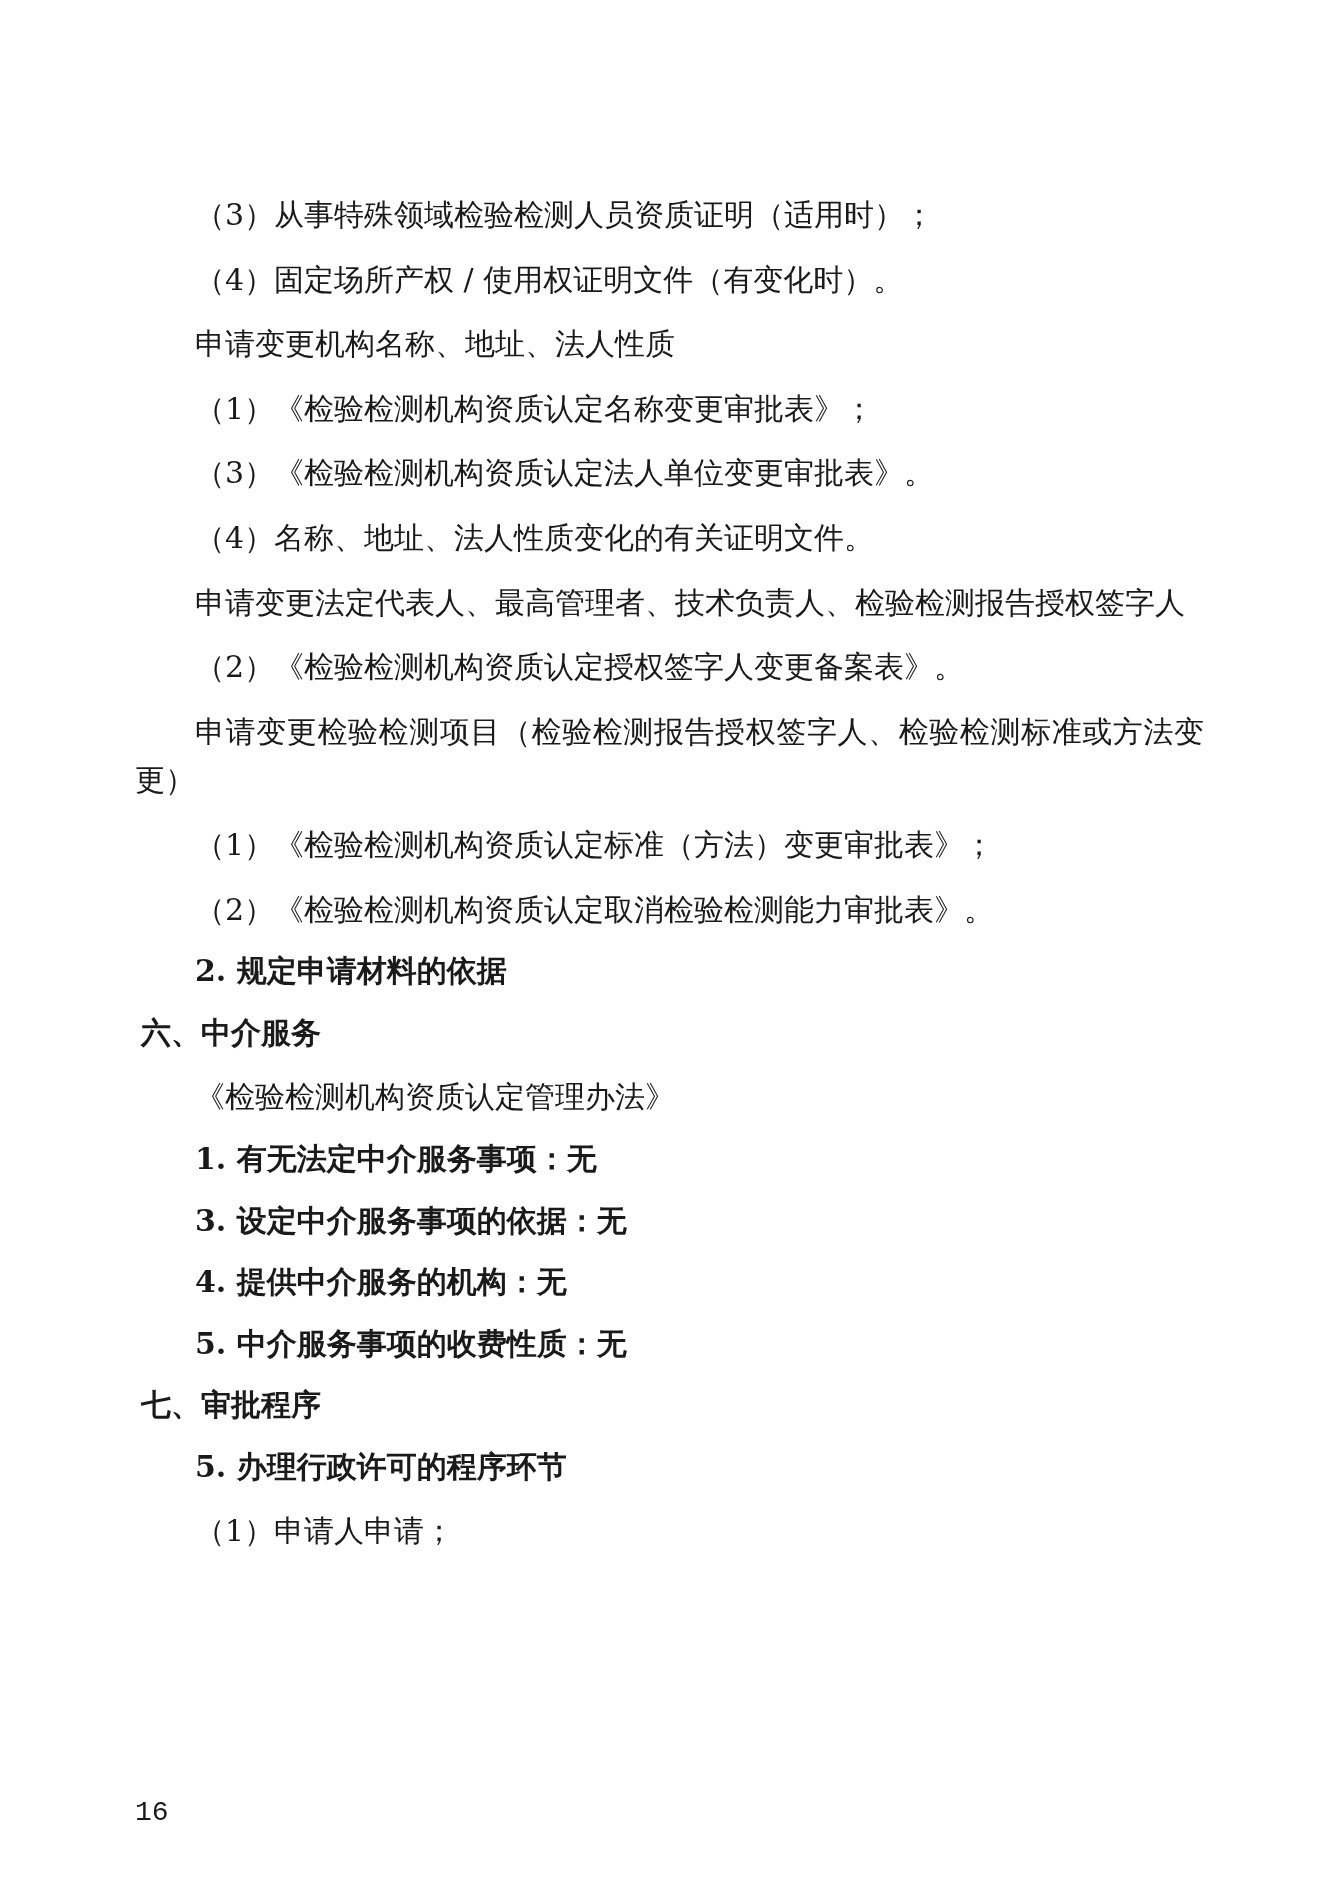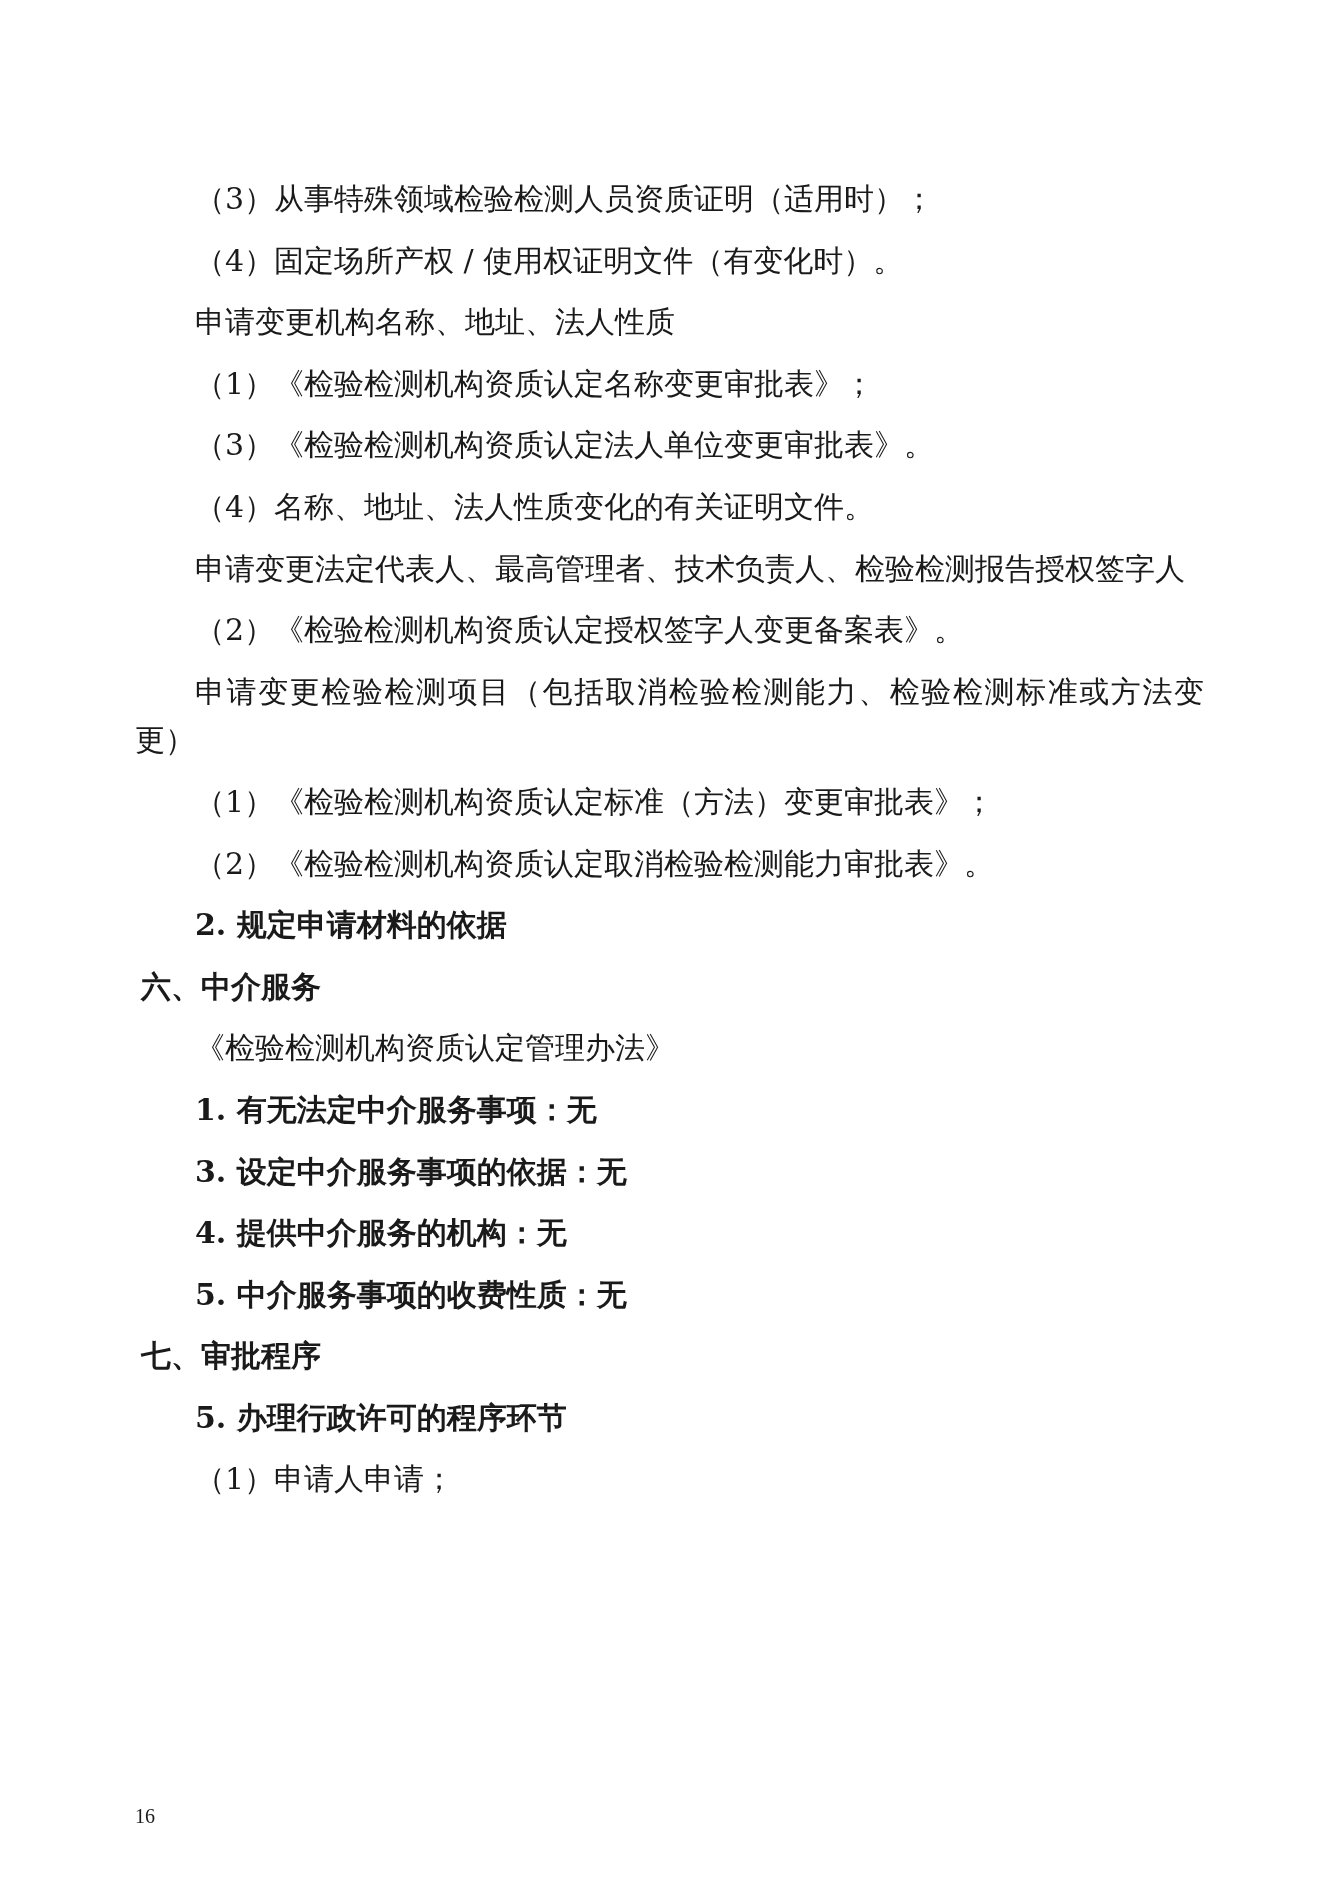--- a/index.html
+++ b/index.html
@@ -18,21 +18,21 @@
     margin: 0 auto;
     background: #ffffff;
     box-sizing: border-box;
     padding: 175px 135px 0 135px;
   }
   .doc-body {
     font-size: 30px;
     line-height: 1.62;
   }
   .para {
-    margin: 0 0 13px 0;
+    margin: 16px 0 13px 0;
     text-align: justify;
     text-justify: inter-ideograph;
   }
   .indent2 {
     text-indent: 2em;
   }
   .heading {
     font-weight: bold;
     margin: 0 0 13px 0;
     text-indent: 0;
@@ -40,41 +40,41 @@
   }
   .sub-heading {
     font-weight: bold;
     text-indent: 2em;
     margin: 0 0 13px 0;
   }
   .page-number {
     position: absolute;
     left: 135px;
     bottom: 62px;
-    font-size: 20px;
+    font-size: 28px;
     color: #1a1a1a;
-    font-family: Liberation Serif, serif;
+    font-family: Liberation Mono, monospace;
   }
 </style>
 </head>
 <body>
 
 <div class="page">
 
   <div class="doc-body">
 
     <p class="para indent2">（3）从事特殊领域检验检测人员资质证明（适用时）；</p>
     <p class="para indent2">（4）固定场所产权 / 使用权证明文件（有变化时）。</p>
     <p class="para indent2">申请变更机构名称、地址、法人性质</p>
     <p class="para indent2">（1）《检验检测机构资质认定名称变更审批表》；</p>
     <p class="para indent2">（3）《检验检测机构资质认定法人单位变更审批表》。</p>
     <p class="para indent2">（4）名称、地址、法人性质变化的有关证明文件。</p>
     <p class="para indent2">申请变更法定代表人、最高管理者、技术负责人、检验检测报告授权签字人</p>
     <p class="para indent2">（2）《检验检测机构资质认定授权签字人变更备案表》。</p>
-    <p class="para indent2">申请变更检验检测项目（包括取消检验检测能力、检验检测标准或方法变更）</p>
+    <p class="para indent2">申请变更检验检测项目（检验检测报告授权签字人、检验检测标准或方法变更）</p>
     <p class="para indent2">（1）《检验检测机构资质认定标准（方法）变更审批表》；</p>
     <p class="para indent2">（2）《检验检测机构资质认定取消检验检测能力审批表》。</p>
 
     <p class="para sub-heading">2. 规定申请材料的依据</p>
     <p class="para heading">六、中介服务</p>
 
     <p class="para indent2">《检验检测机构资质认定管理办法》</p>
 
     <p class="para sub-heading">1. 有无法定中介服务事项：无</p>
     <p class="para sub-heading">3. 设定中介服务事项的依据：无</p>

